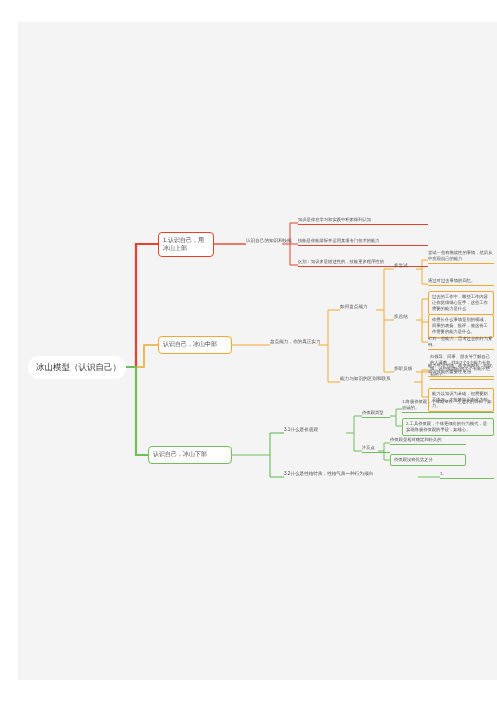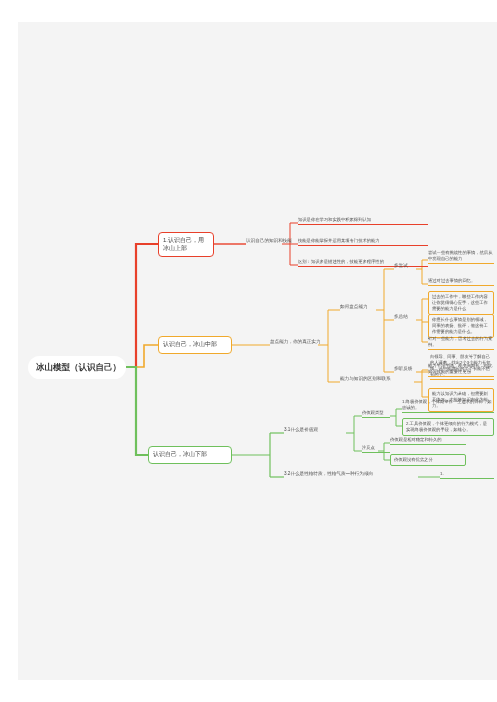--- a/index.html
+++ b/index.html
@@ -32,21 +32,20 @@
   .root {
     background: #ffffff;
     border-radius: 14px;
     color: #333333;
     font-size: 8.5px;
     line-height: 11px;
     text-align: left;
     padding: 6px 8px;
     white-space: nowrap;
     box-shadow: 0 0 0 0 rgba(0,0,0,0);
-    font-weight: bold;
   }
 
   
   .branch {
     background: #ffffff;
     border-radius: 4px;
     border: 1px solid #cccccc;
     font-size: 6px;
     line-height: 8px;
     color: #3d3d3d;

